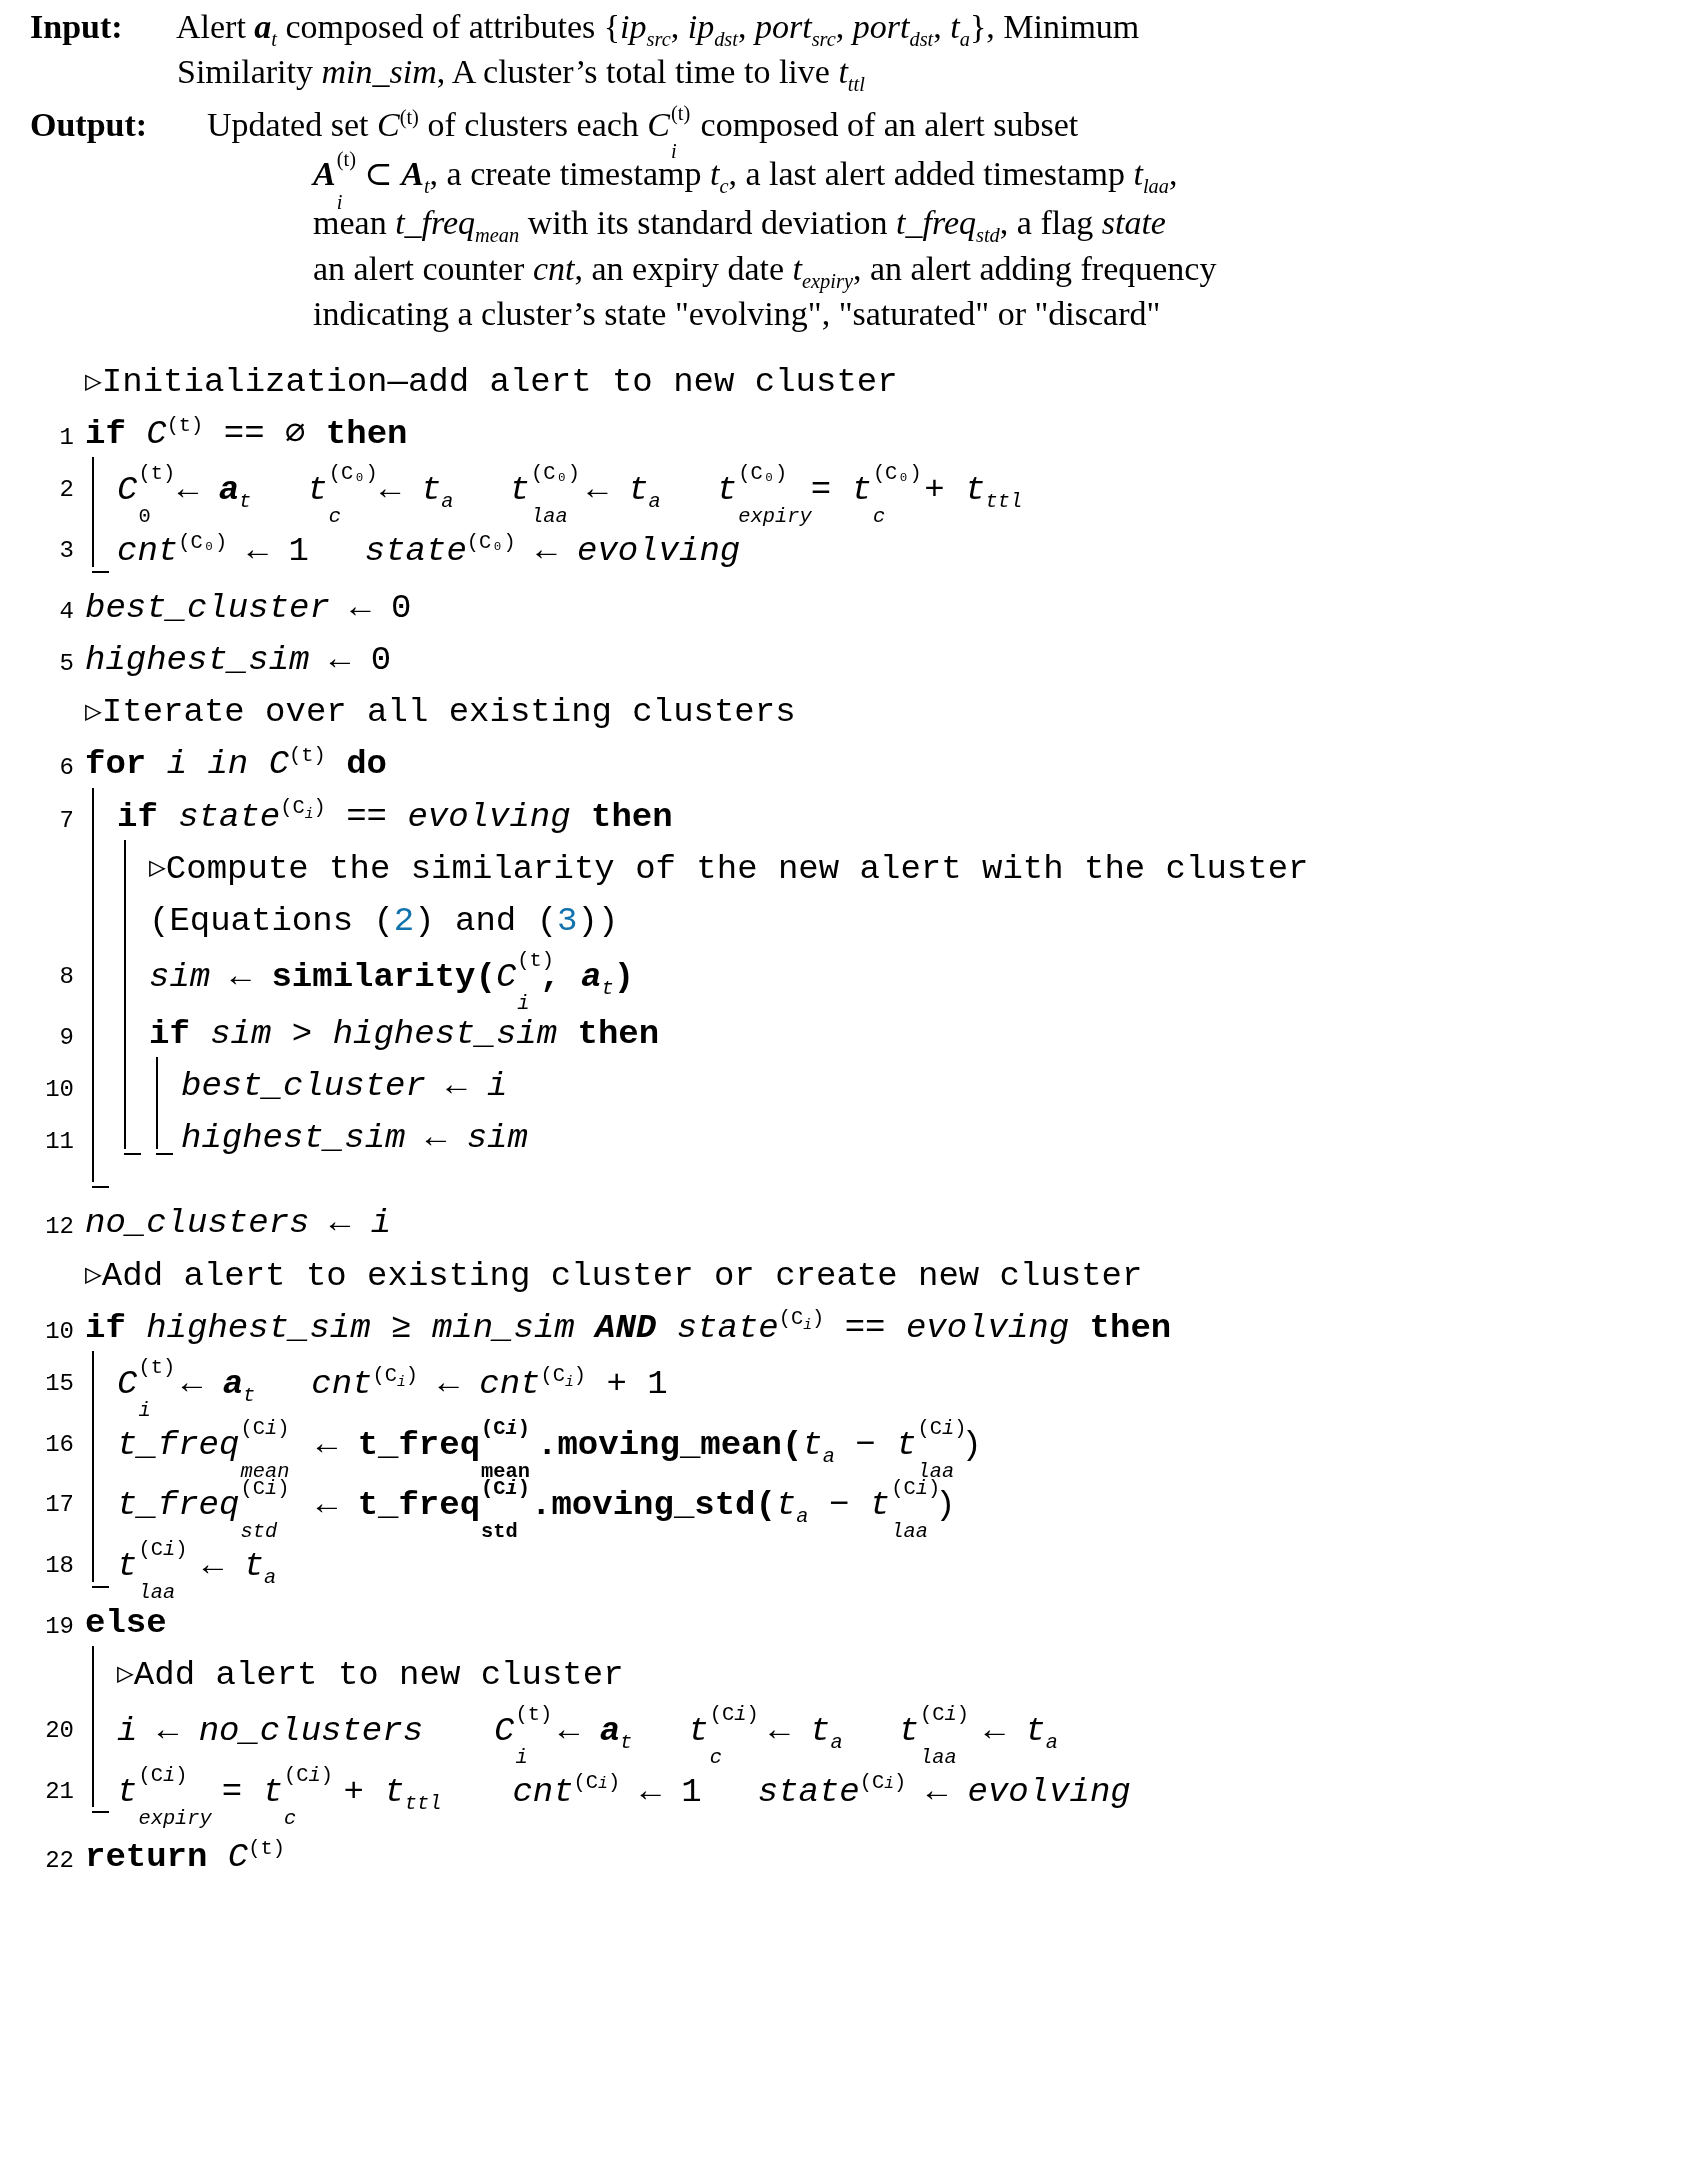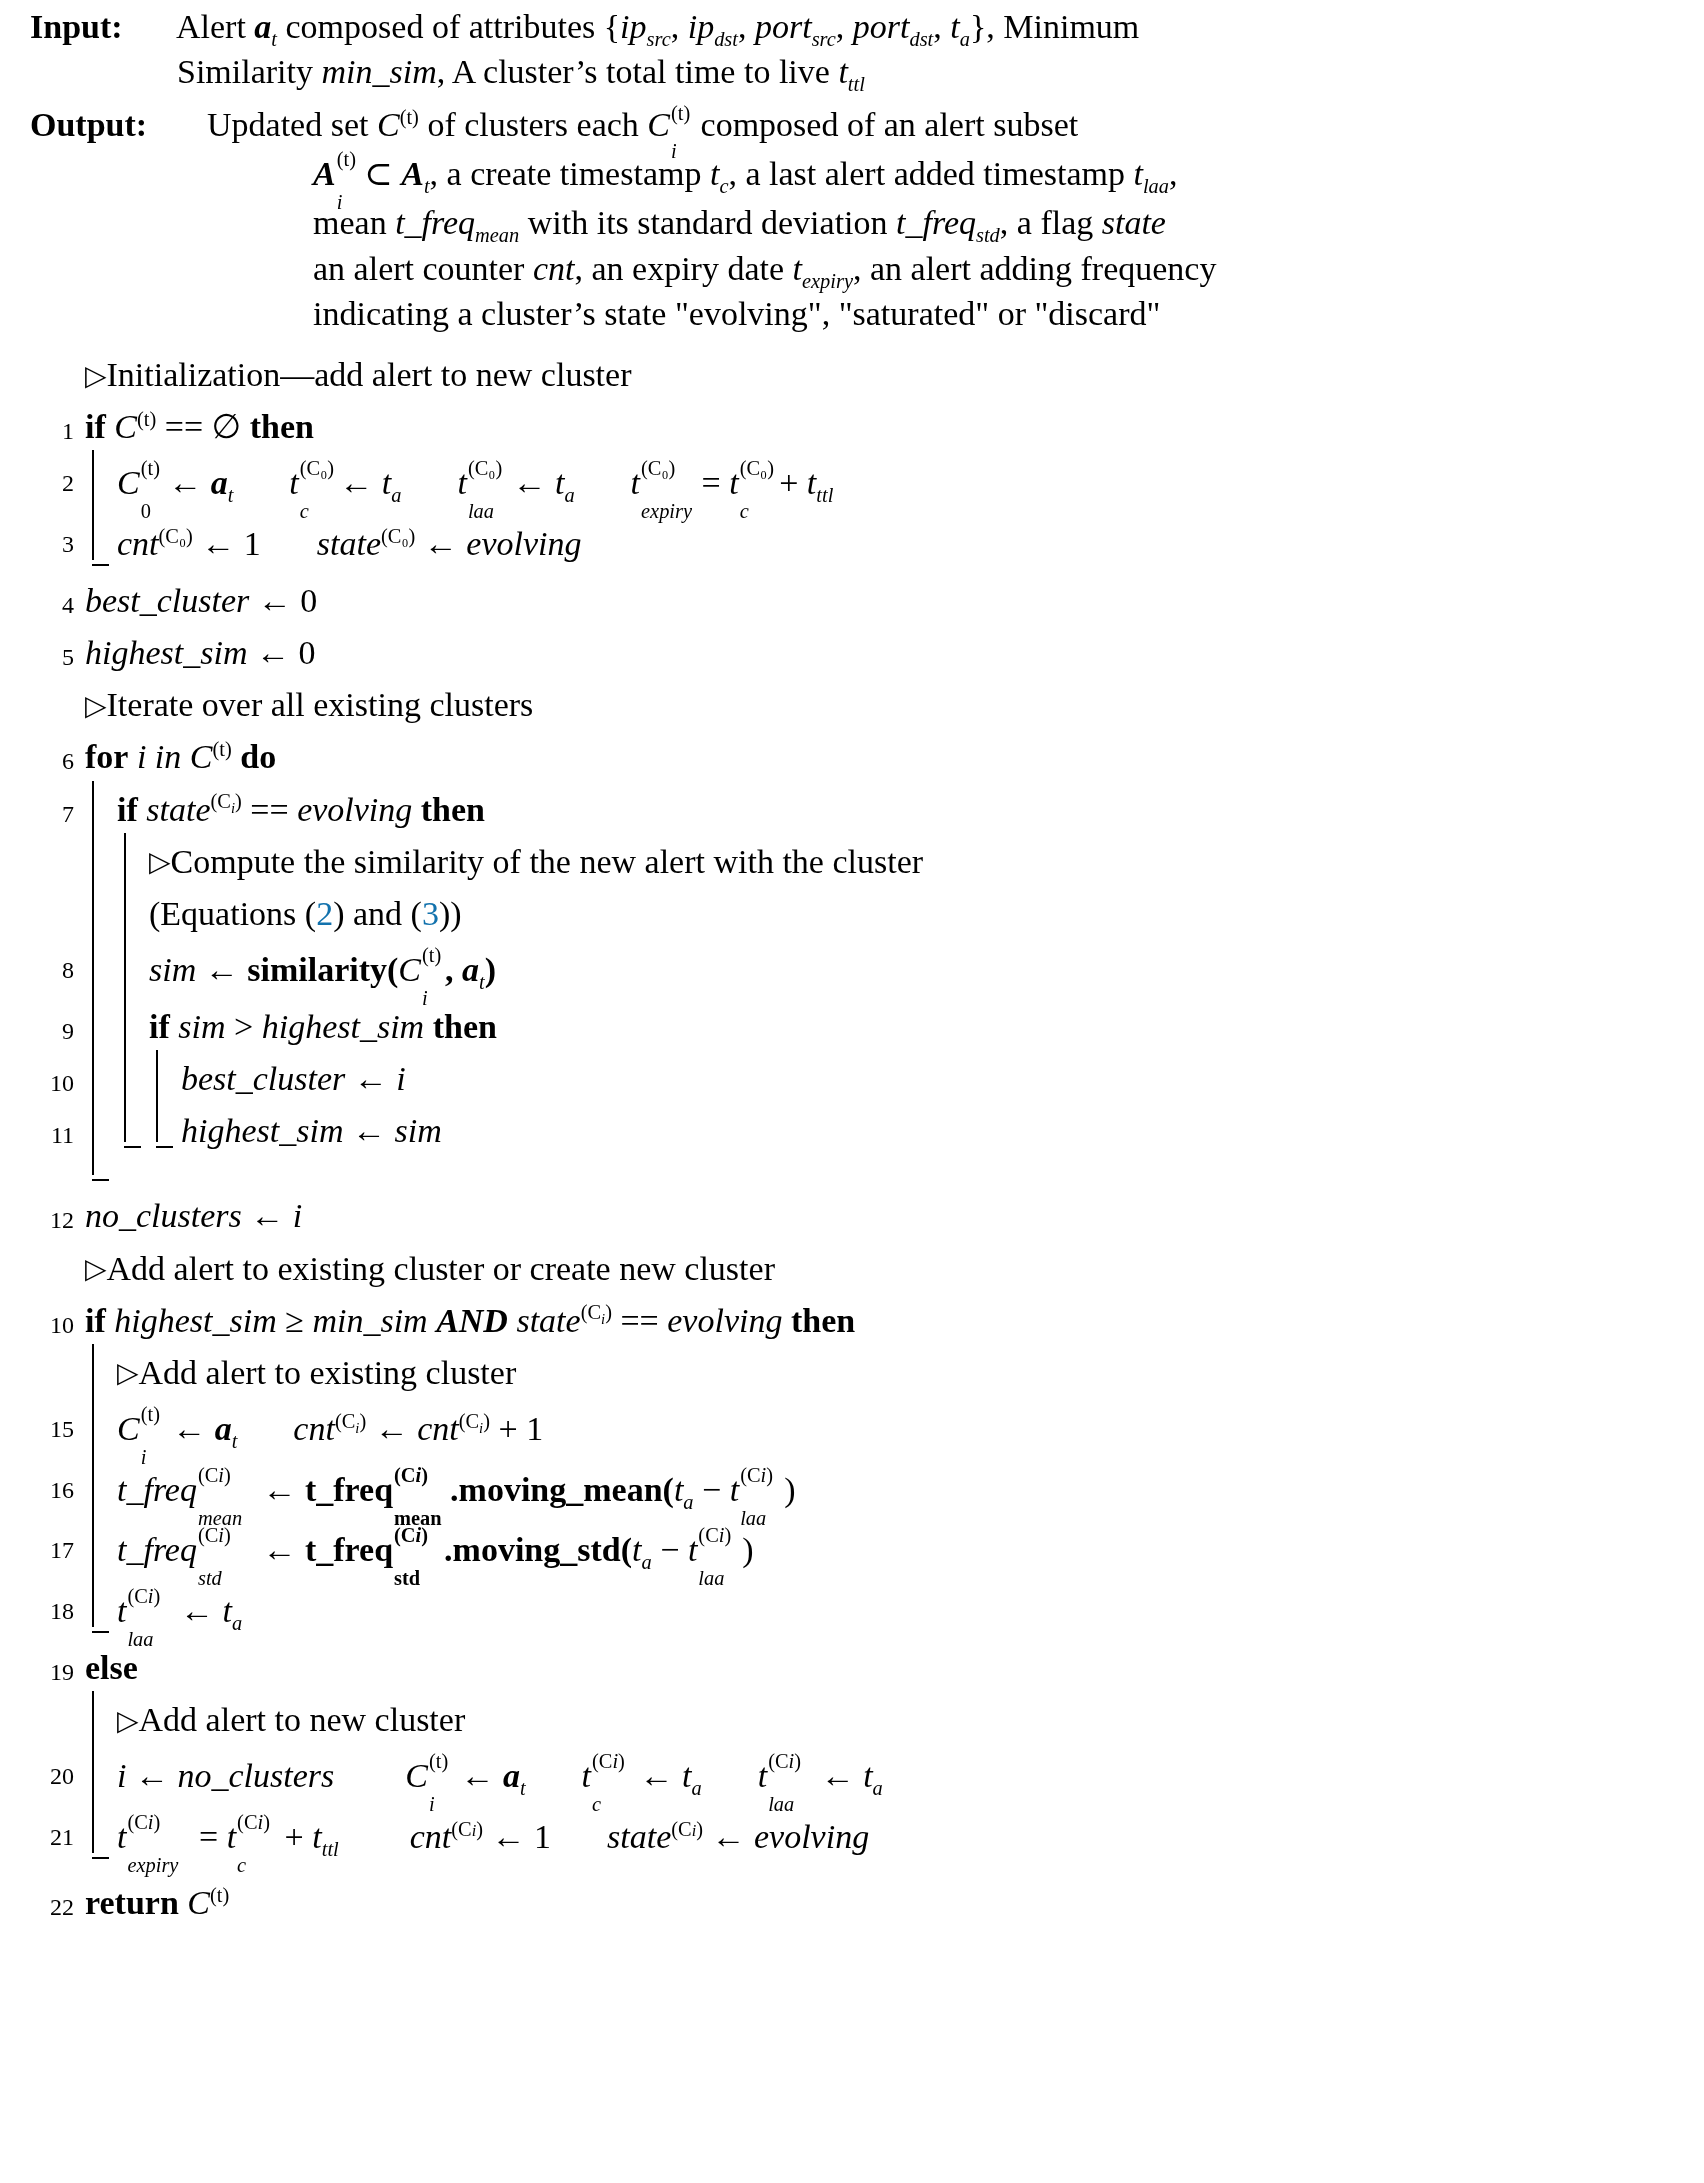--- a/index.html
+++ b/index.html
@@ -40,21 +40,21 @@
   .hdr-label.outp { width: 167px; }
   .hdr-body { flex: 1 1 auto; }
   .hdr-cont {
     padding-left: 147px;
     font-size: 34px;
     line-height: 1.33;
   }
   .hdr-cont.deep { padding-left: 283px; }
 
   
-  .lines { margin-top: 13px; position: relative; }
+  .lines { margin-top: 20px; position: relative; font-family: Liberation Mono, monospace; }
 
   .row {
     display: flex;
     align-items: flex-start;
     min-height: 0.5px;
   }
   .lineno {
     flex: 0 0 auto;
     width: 55px;
     text-align: right;
@@ -341,25 +341,20 @@
       <div class="lineno">10</div>
       <div class="content">
         <span class="kw">if</span>
         <span class="it">highest_sim</span><span> ≥ </span><span class="it">min_sim</span>
         <span class="bi">AND</span>
         <span class="it">state</span><span class="sup supr"><span>(C</span><span class="sub" style="font-size:0.72em">i</span>)</span><span> == </span><span class="it">evolving</span>
         <span class="kw">then</span>
       </div>
     </div>
 
-    <div class="row">
-      <div class="lineno blank">.</div>
-      <div class="ind bar"></div>
-      <div class="content"><span class="tri">▷</span><span>Add alert to existing cluster</span></div>
-    </div>
 
     <div class="row">
       <div class="lineno">15</div>
       <div class="ind bar"></div>
       <div class="content tall">
         <span class="it">C</span><span class="ss"><span class="u r">(t)</span><span class="l">i</span></span><span style="display:inline-block;width:24px"></span><span> ← </span><span class="bi">a</span><span class="sub">t</span><span class="gap-m"></span><span class="it">cnt</span><span class="sup supr"><span>(C</span><span class="sub" style="font-size:0.72em">i</span>)</span><span> ← </span><span class="it">cnt</span><span class="sup supr"><span>(C</span><span class="sub" style="font-size:0.72em">i</span>)</span><span> + 1</span>
       </div>
     </div>
 
     <div class="row">

